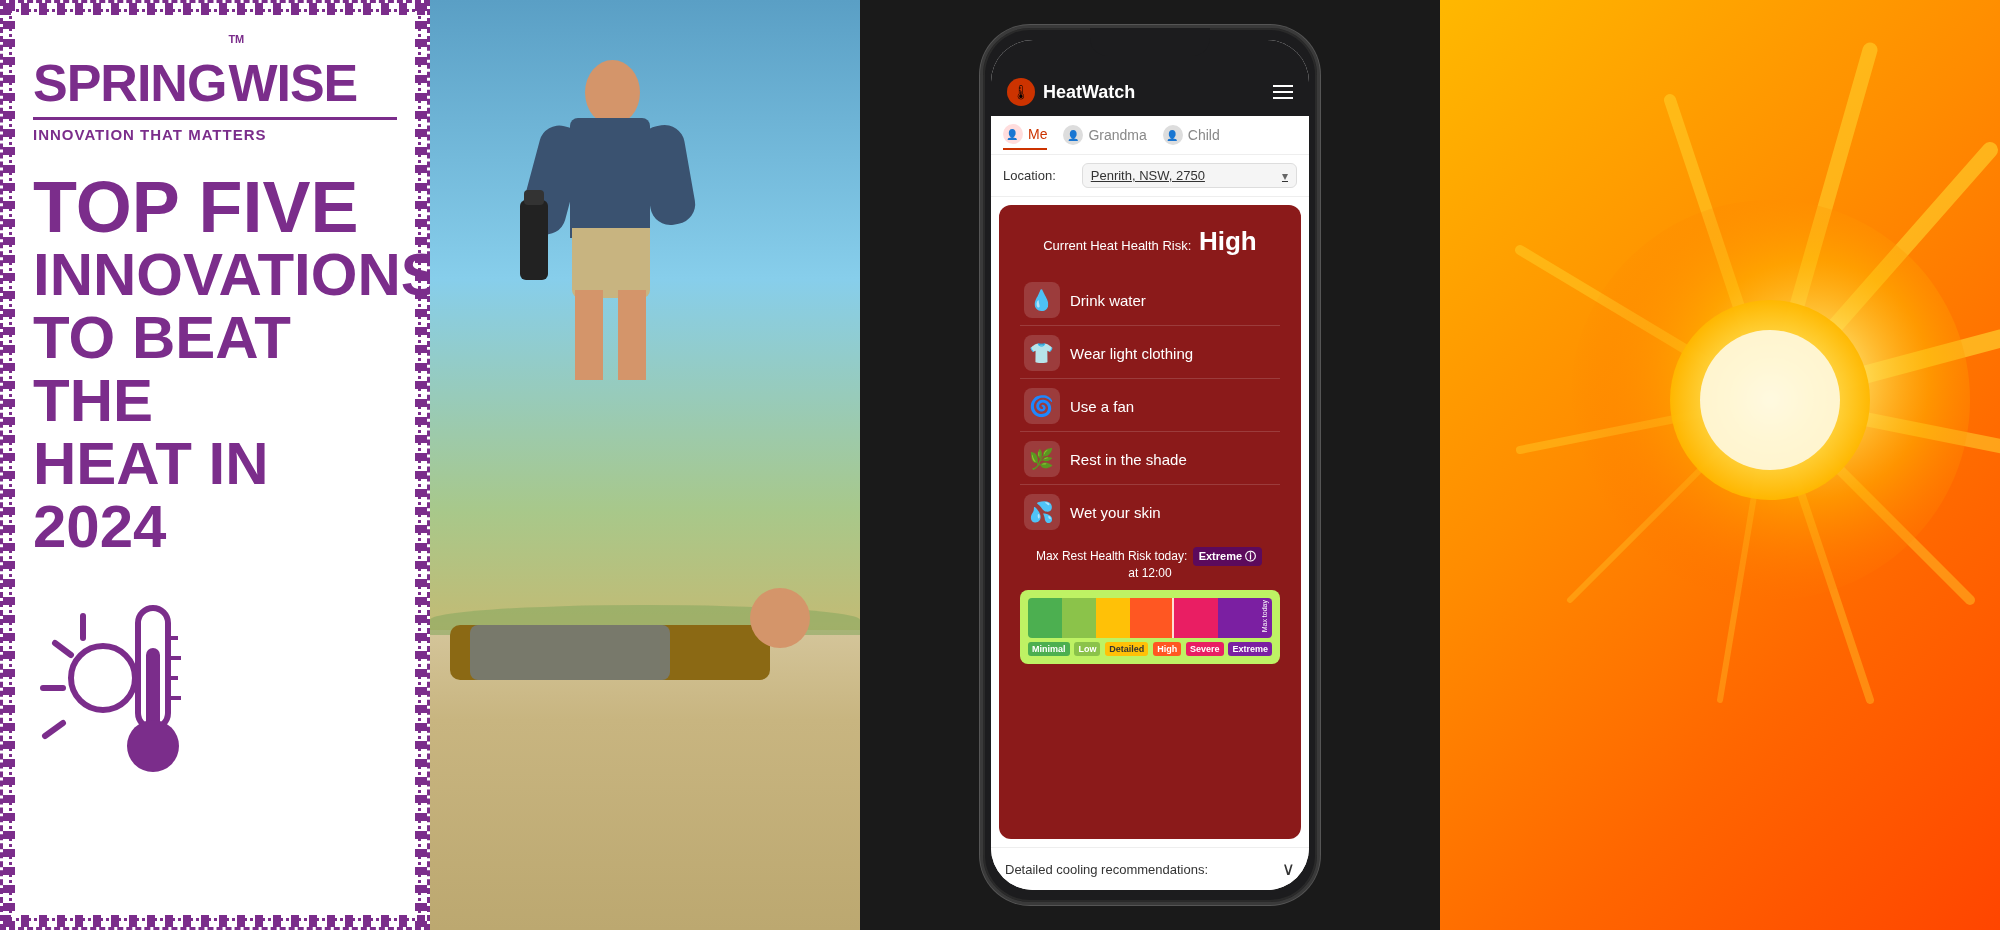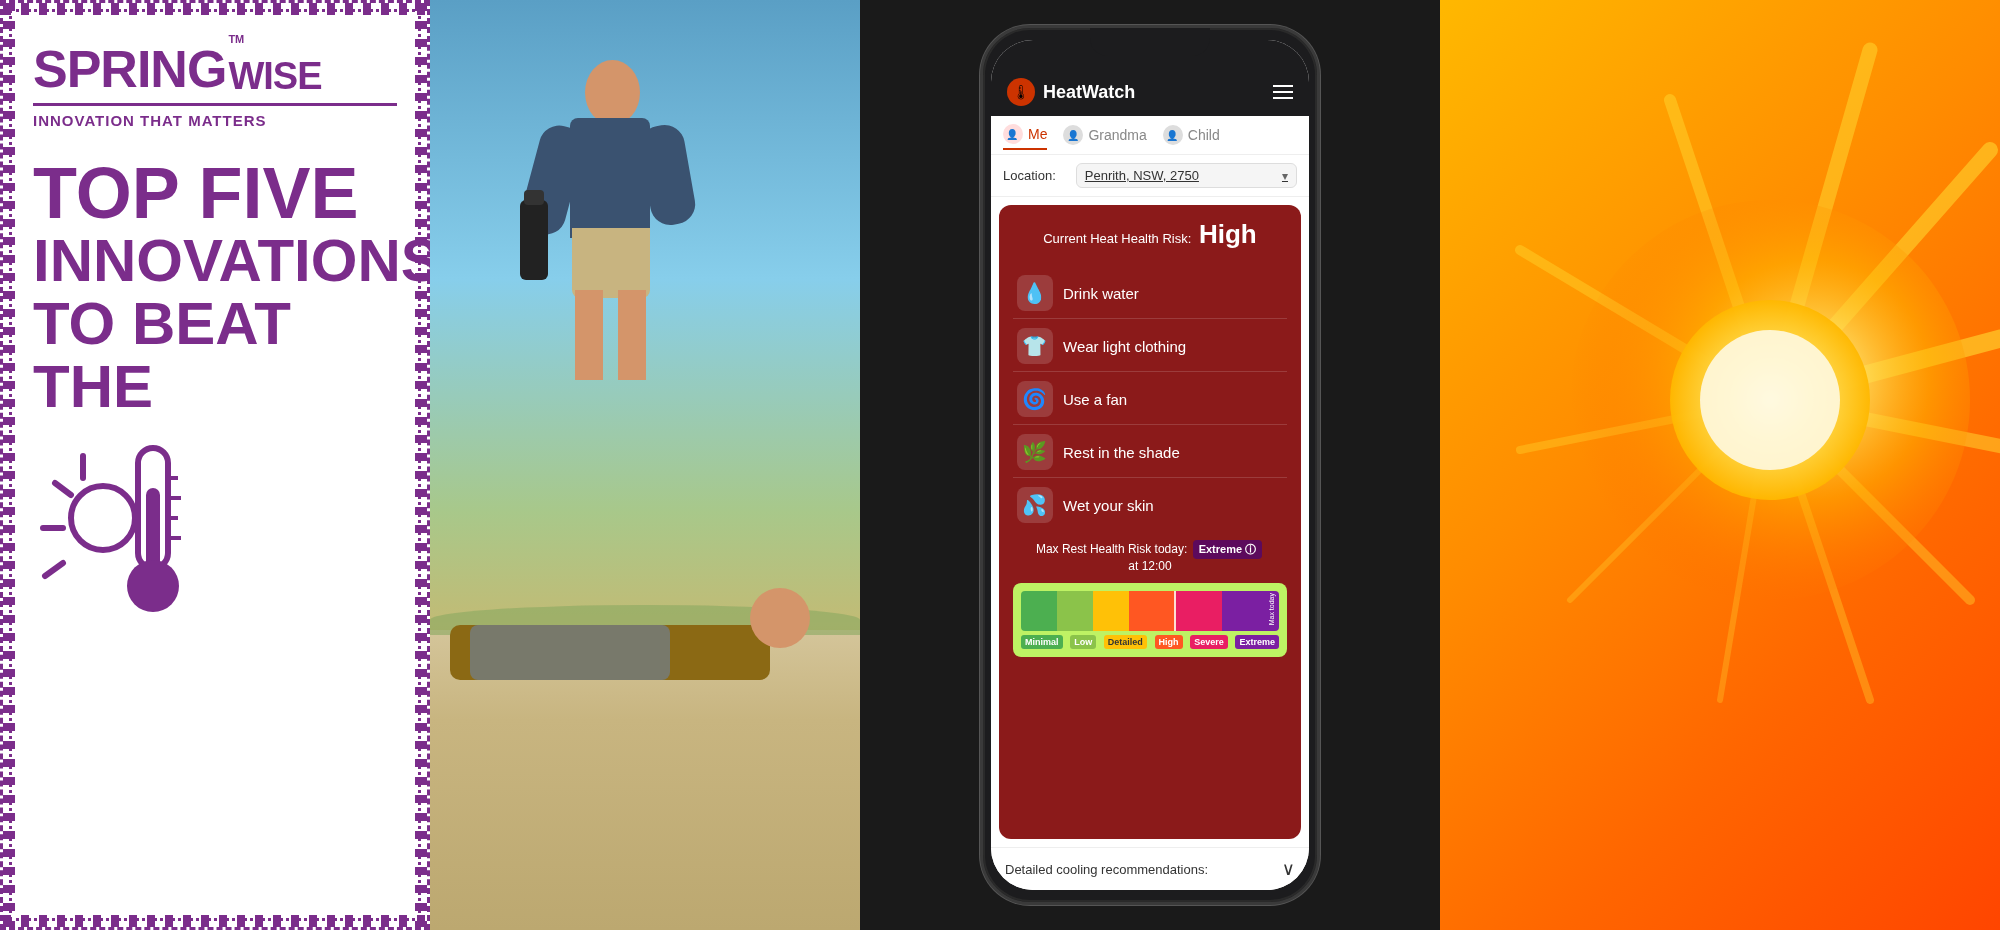--- a/index.html
+++ b/index.html
@@ -60,21 +60,21 @@
     }
 
     .logo-tm {
       font-size: 11px;
       color: #7B2D8B;
       font-weight: bold;
       margin-bottom: 12px;
     }
 
     .logo-wise {
-      font-size: 38px;
+      font-size: 52px;
       font-weight: 900;
       color: #7B2D8B;
       line-height: 1;
       letter-spacing: -1px;
     }
 
     .logo-divider {
       width: 100%;
       height: 3px;
       background: #7B2D8B;
@@ -278,21 +278,21 @@
     .profile-tab.active .profile-tab-icon {
       background: #ffdddd;
       color: #CC3300;
     }
 
     .location-row {
       background: #fff;
       display: flex;
       align-items: center;
       padding: 8px 12px;
-      gap: 20px;
+      gap: 26px;
       border-bottom: 1px solid #eee;
     }
 
     .location-label {
       font-size: 13px;
       color: #333;
     }
 
     .location-value {
       flex: 1;
@@ -310,21 +310,21 @@
 
     .location-dropdown {
       font-size: 12px;
       color: #666;
     }
 
     .heat-risk-card {
       background: #8B1A1A;
       margin: 8px;
       border-radius: 12px;
-      padding: 14px;
+      padding: 21px;
       flex: 1;
       display: flex;
       flex-direction: column;
     }
 
     .heat-risk-title {
       color: #fff;
       font-size: 13px;
       text-align: center;
       margin-bottom: 12px;
@@ -673,20 +673,21 @@
         <span class="logo-wise">WISE</span>
       </div>
     </div>
     <div class="logo-divider"></div>
     <div class="logo-tagline">INNOVATION THAT MATTERS</div>
   </div>
 
   <div class="top-five-text">TOP FIVE</div>
   <div class="innovations-text">INNOVATIONS</div>
   <div class="to-beat-text">TO BEAT THE</div>
+  <div class="heat-text">HEAT IN 2024</div>
 
   <div class="thermometer-icon">
     <svg class="thermo-svg" viewBox="0 0 220 200" xmlns="http://www.w3.org/2000/svg">
 
       <line x1="30" y1="100" x2="10" y2="100" stroke="#7B2D8B" stroke-width="6" stroke-linecap="round"></line>
       <line x1="38" y1="67" x2="22" y2="55" stroke="#7B2D8B" stroke-width="6" stroke-linecap="round"></line>
       <line x1="30" y1="135" x2="12" y2="148" stroke="#7B2D8B" stroke-width="6" stroke-linecap="round"></line>
       <line x1="50" y1="50" x2="50" y2="28" stroke="#7B2D8B" stroke-width="6" stroke-linecap="round"></line>
 
       <circle cx="70" cy="90" r="32" fill="none" stroke="#7B2D8B" stroke-width="6"></circle>

